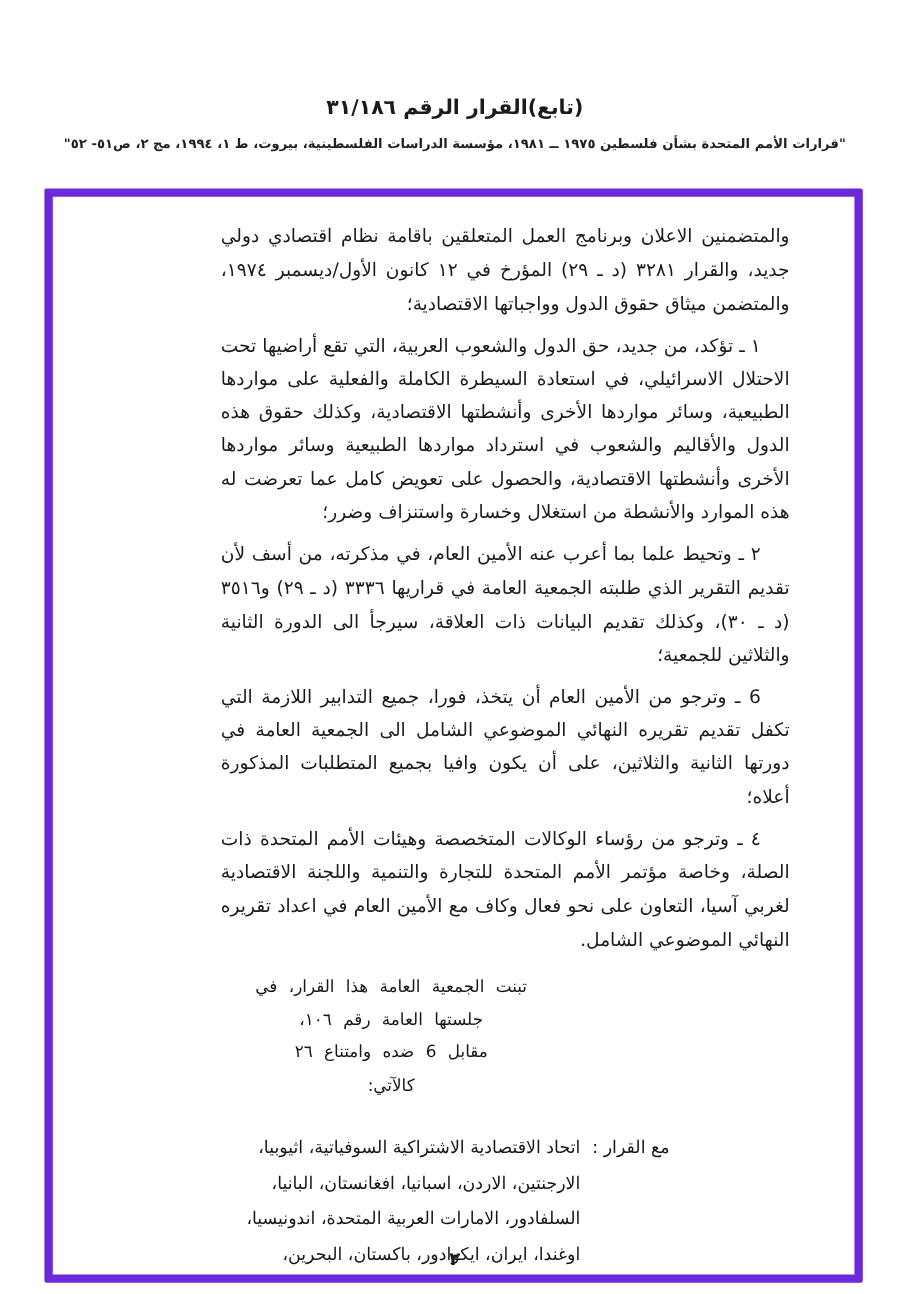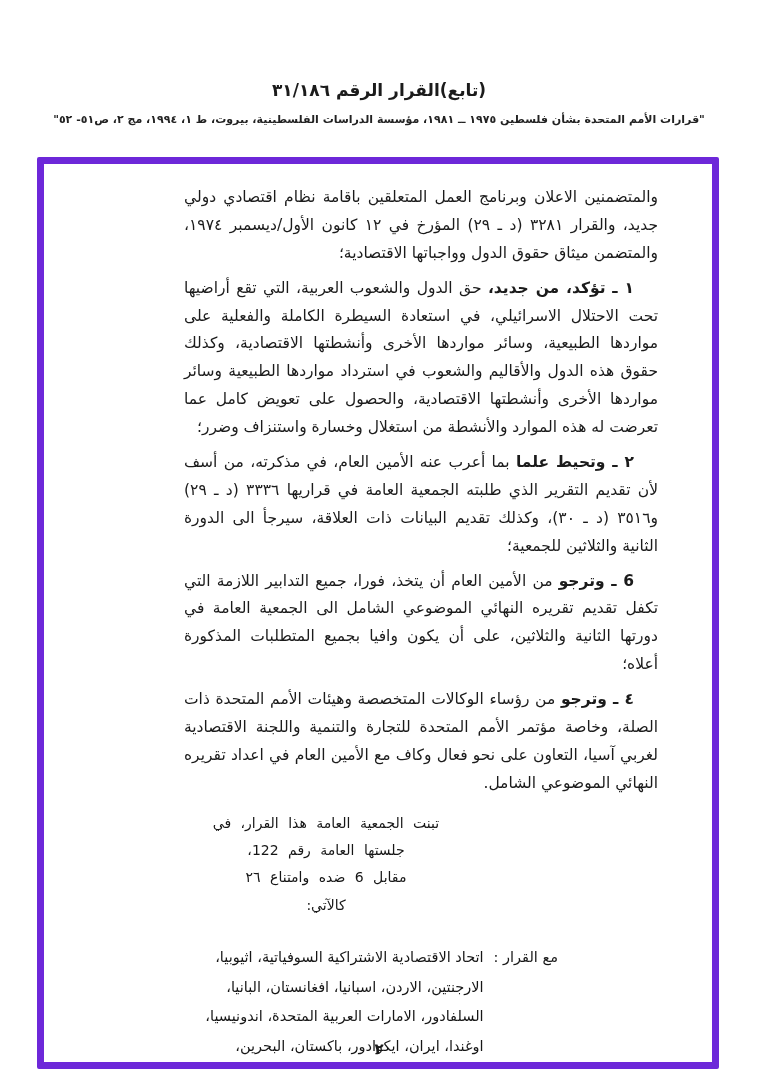--- a/index.html
+++ b/index.html
@@ -29,21 +29,21 @@
     direction:rtl;
     padding:20px 54px 0 140px;
   }
   .para {
     font-size:15.5px;
     line-height:1.8;
     text-align:justify;
     margin-bottom:7px;
   }
   .para.numbered { text-indent:24px; margin-top:3px; }
-  .lead { font-weight:700; }
+  .lead { font-weight:400; }
   .adoption {
     margin:12px 190px 0 0;
     font-size:14px;
     line-height:1.95;
     word-spacing:5px;
     text-align:center;
     color:#161616;
   }
   .adoption .adoption-line { white-space:nowrap; }
   .vote {
@@ -79,21 +79,21 @@
       <p class="para numbered"><b class="lead">١ ـ تؤكد، من جديد،</b><span> حق الدول والشعوب العربية، التي تقع أراضيها تحت الاحتلال الاسرائيلي، في استعادة السيطرة الكاملة والفعلية على مواردها الطبيعية، وسائر مواردها الأخرى وأنشطتها الاقتصادية، وكذلك حقوق هذه الدول والأقاليم والشعوب في استرداد مواردها الطبيعية وسائر مواردها الأخرى وأنشطتها الاقتصادية، والحصول على تعويض كامل عما تعرضت له هذه الموارد والأنشطة من استغلال وخسارة واستنزاف وضرر؛</span></p>
 
       <p class="para numbered"><b class="lead">٢ ـ وتحيط علما</b><span> بما أعرب عنه الأمين العام، في مذكرته، من أسف لأن تقديم التقرير الذي طلبته الجمعية العامة في قراريها ٣٣٣٦ (د ـ ٢٩) و٣٥١٦ (د ـ ٣٠)، وكذلك تقديم البيانات ذات العلاقة، سيرجأ الى الدورة الثانية والثلاثين للجمعية؛</span></p>
 
       <p class="para numbered"><b class="lead">6 ـ وترجو</b><span> من الأمين العام أن يتخذ، فورا، جميع التدابير اللازمة التي تكفل تقديم تقريره النهائي الموضوعي الشامل الى الجمعية العامة في دورتها الثانية والثلاثين، على أن يكون وافيا بجميع المتطلبات المذكورة أعلاه؛</span></p>
 
       <p class="para numbered"><b class="lead">٤ ـ وترجو</b><span> من رؤساء الوكالات المتخصصة وهيئات الأمم المتحدة ذات الصلة، وخاصة مؤتمر الأمم المتحدة للتجارة والتنمية واللجنة الاقتصادية لغربي آسيا، التعاون على نحو فعال وكاف مع الأمين العام في اعداد تقريره النهائي الموضوعي الشامل.</span></p>
 
       <div class="adoption">
         <div class="adoption-line">تبنت الجمعية العامة هذا القرار، في</div>
-        <div class="adoption-line">جلستها العامة رقم 122،</div>
+        <div class="adoption-line">جلستها العامة رقم ١٠٦،</div>
         <div class="adoption-line">مقابل 6 ضده وامتناع ٢٦</div>
         <div class="adoption-line">كالآتي:</div>
       </div>
 
       <div class="vote">
         <span class="vote-label">مع القرار :</span>
         <div class="vote-lines">
           <div class="vote-line">اتحاد الاقتصادية الاشتراكية السوفياتية، اثيوبيا،</div>
           <div class="vote-line">الارجنتين، الاردن، اسبانيا، افغانستان، البانيا،</div>
           <div class="vote-line">السلفادور، الامارات العربية المتحدة، اندونيسيا،</div>

